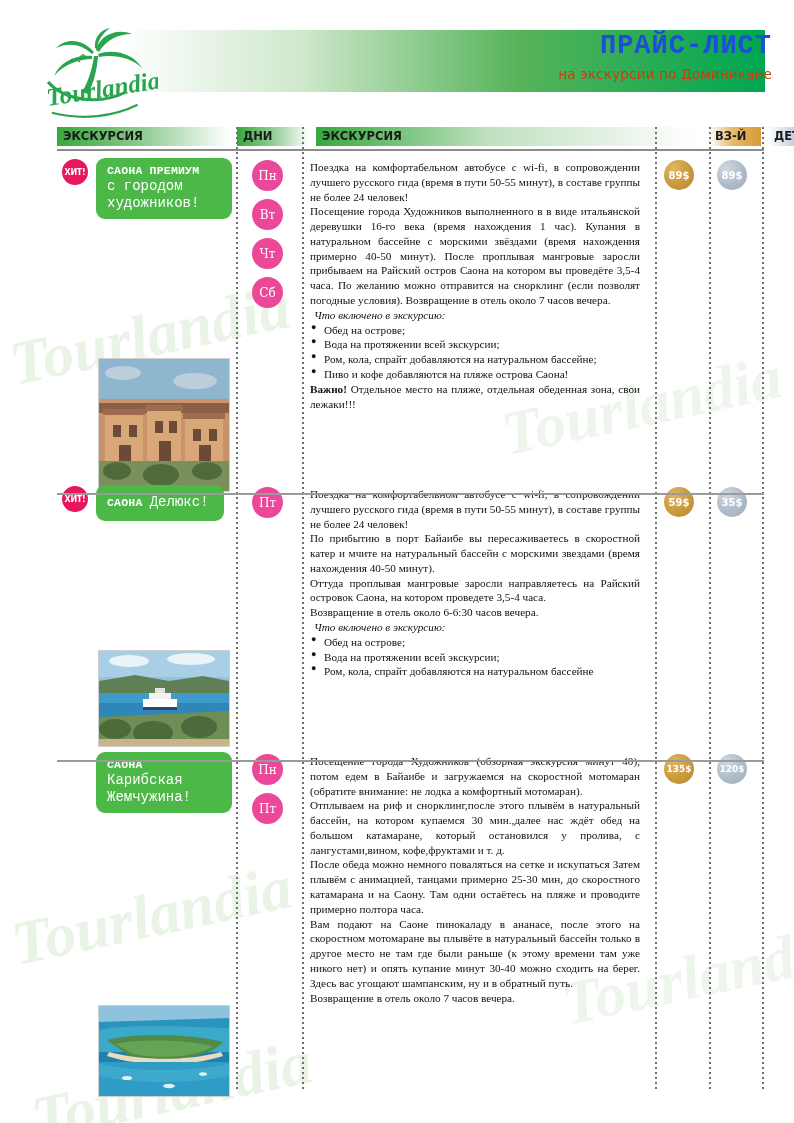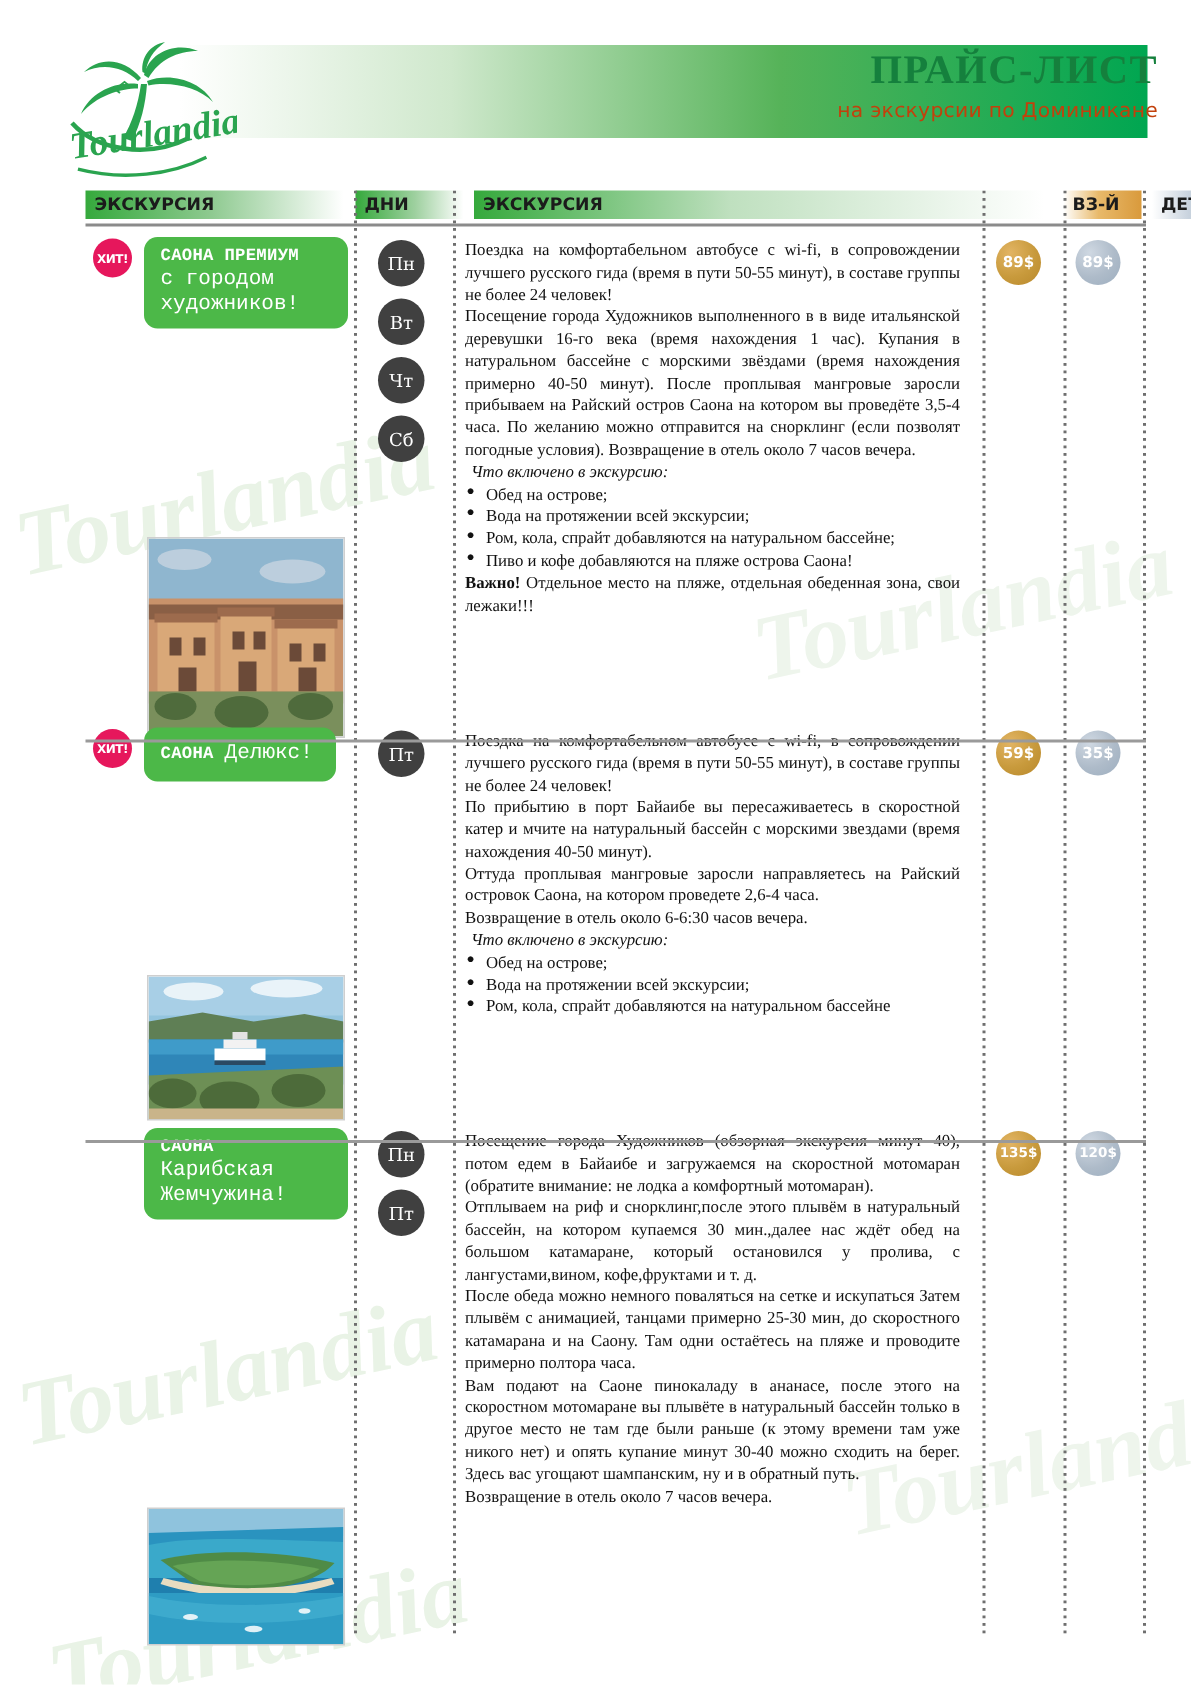--- a/index.html
+++ b/index.html
@@ -54,22 +54,22 @@
     left: 120px;
     top: 30px;
     width: 645px;
     height: 62px;
     background: linear-gradient(to right, #ffffff 0%, #cfe8cc 28%, #56b359 62%, #00a651 100%);
   }
   .header-title {
     position: absolute;
     right: 22px;
     top: 33px;
-    color: #15803d;
-    font-family: Liberation Serif, serif;
+    color: #1d4ed8;
+    font-family: Liberation Mono, monospace;
     font-size: 27px;
     font-weight: bold;
     letter-spacing: 1px;
     line-height: 1;
   }
   .header-sub {
     position: absolute;
     right: 22px;
     top: 68px;
     color: #c2410c;
@@ -178,21 +178,21 @@
     align-items: center;
     justify-content: center;
     letter-spacing: -0.3px;
   }
 
   
   .day-bubble {
     position: absolute;
     width: 31px; height: 31px;
     border-radius: 50%;
-    background: #404040;
+    background: #ec4899;
     color: #ffffff;
     font-family: "DejaVu Serif", serif;
     font-size: 12px;
     display: flex;
     align-items: center;
     justify-content: center;
   }
 
   
   .price-bubble {
@@ -394,21 +394,21 @@
     </div>
 
     <div class="day-bubble" style="left:252px; top:487px;">Пт</div>
 
     <div class="price-bubble price-adult" style="left:664px; top:487px;">59$</div>
     <div class="price-bubble price-child" style="left:717px; top:487px;">35$</div>
 
     <div class="desc" style="top:487px;">
       <p class="j">Поездка на комфортабельном автобусе с wi-fi, в сопровождении лучшего русского гида (время в пути 50-55 минут), в составе группы не более 24 человек!</p>
       <p class="j">По прибытию в порт Байаибе вы пересаживаетесь в скоростной катер и мчите на натуральный бассейн с морскими звездами (время нахождения 40-50 минут).</p>
-      <p class="j">Оттуда проплывая мангровые заросли направляетесь на Райский островок Саона, на котором проведете 2,6-4 часа.</p>
+      <p class="j">Оттуда проплывая мангровые заросли направляетесь на Райский островок Саона, на котором проведете 3,5-4 часа.</p>
       <p>Возвращение в отель около 6-6:30 часов вечера.</p>
       <p class="italic">Что включено в экскурсию:</p>
       <ul>
         <li>Обед на острове;</li>
         <li>Вода на протяжении всей экскурсии;</li>
         <li>Ром, кола, спрайт добавляются на натуральном бассейне</li>
       </ul>
     </div>
 
     <div class="photo" style="left:98px; top:650px; width:130px; height:95px;">

